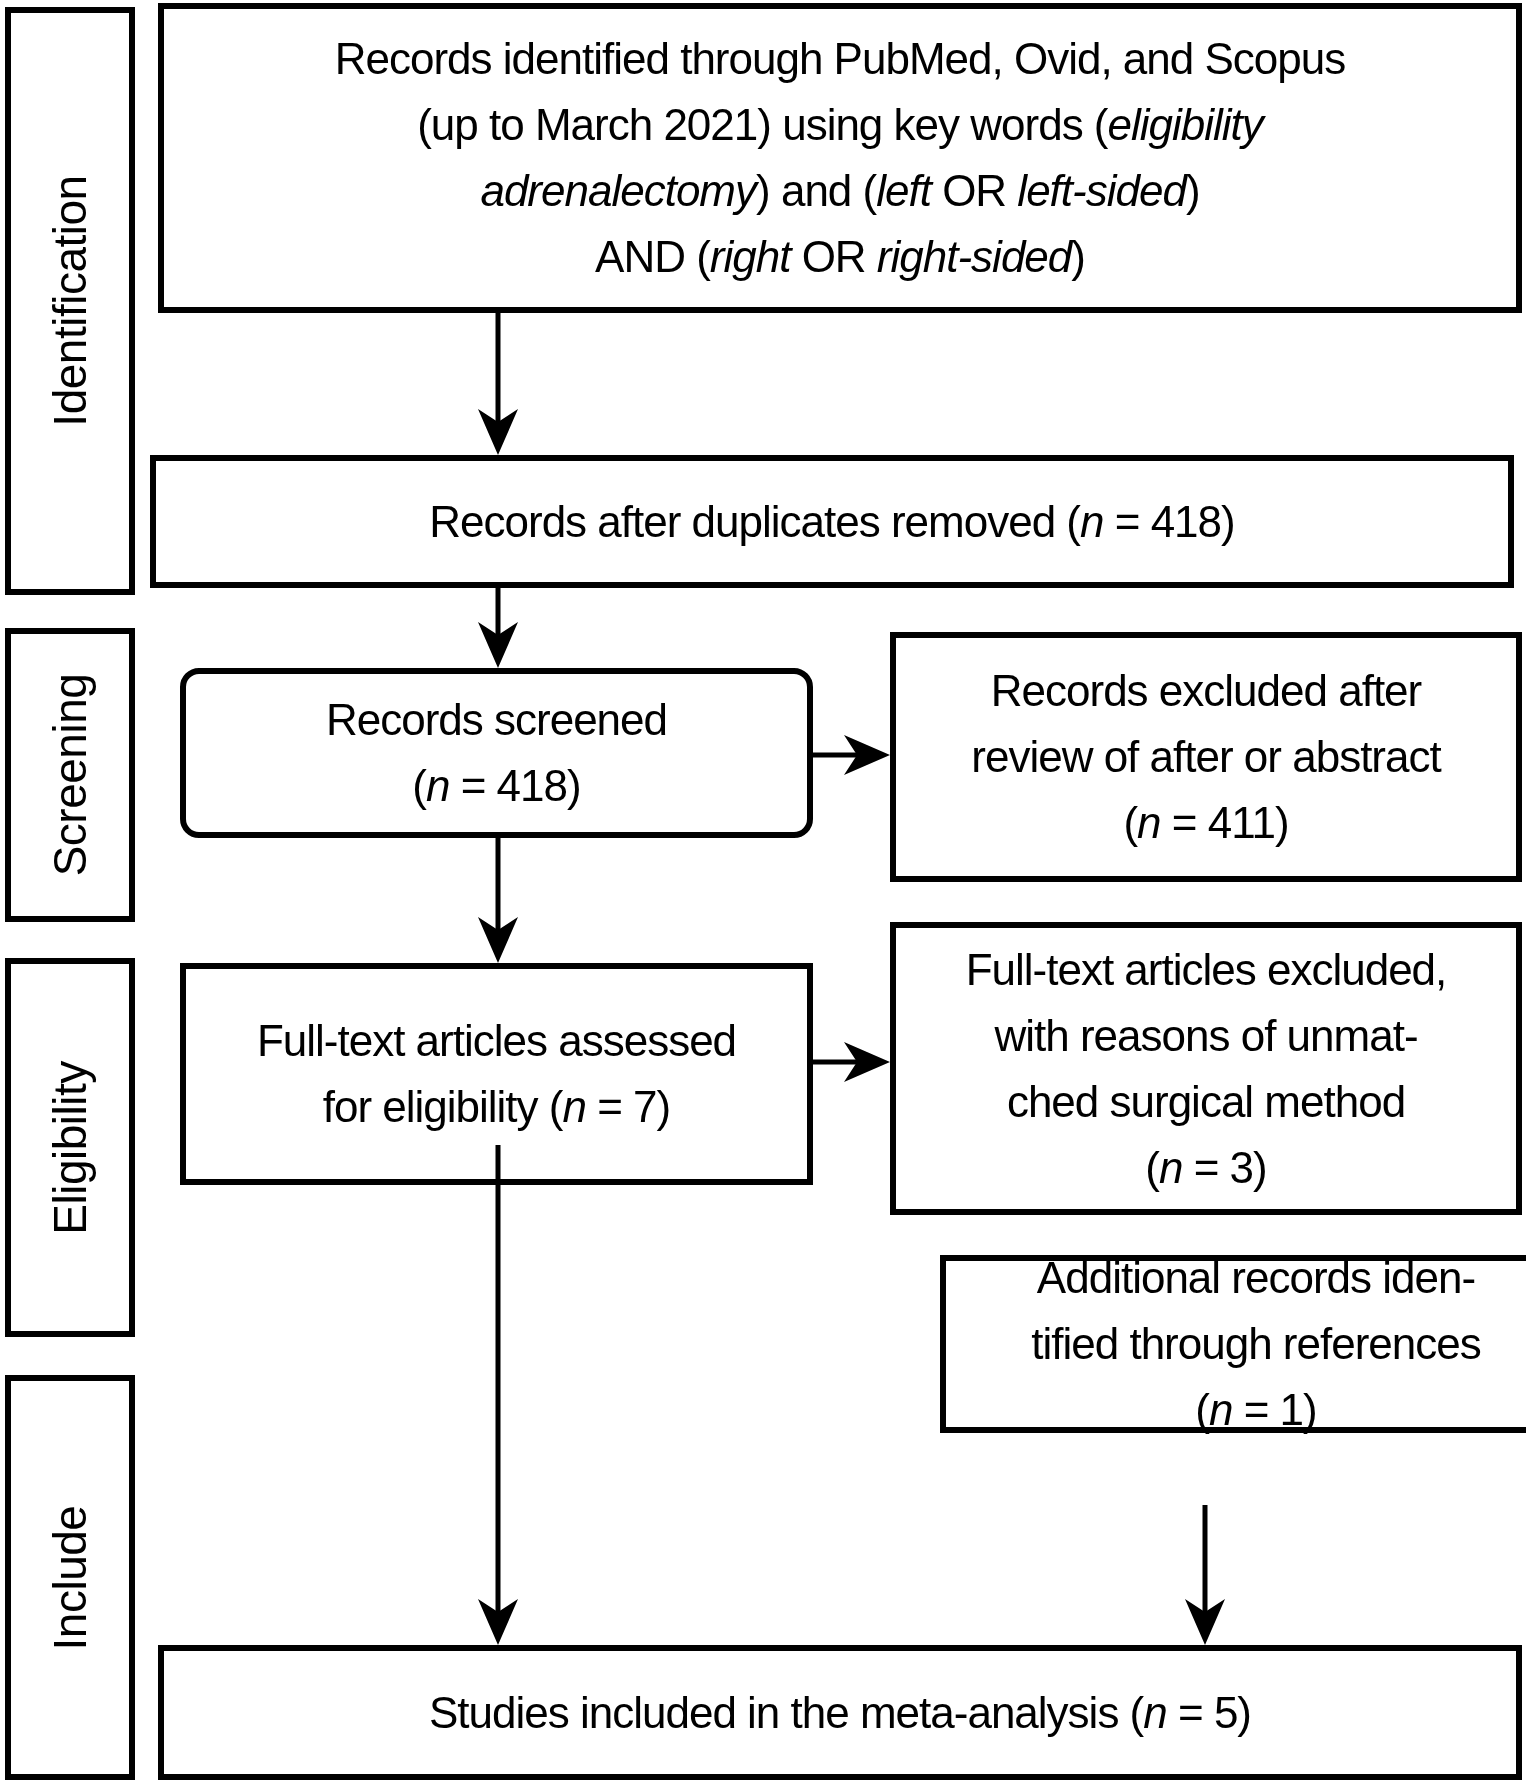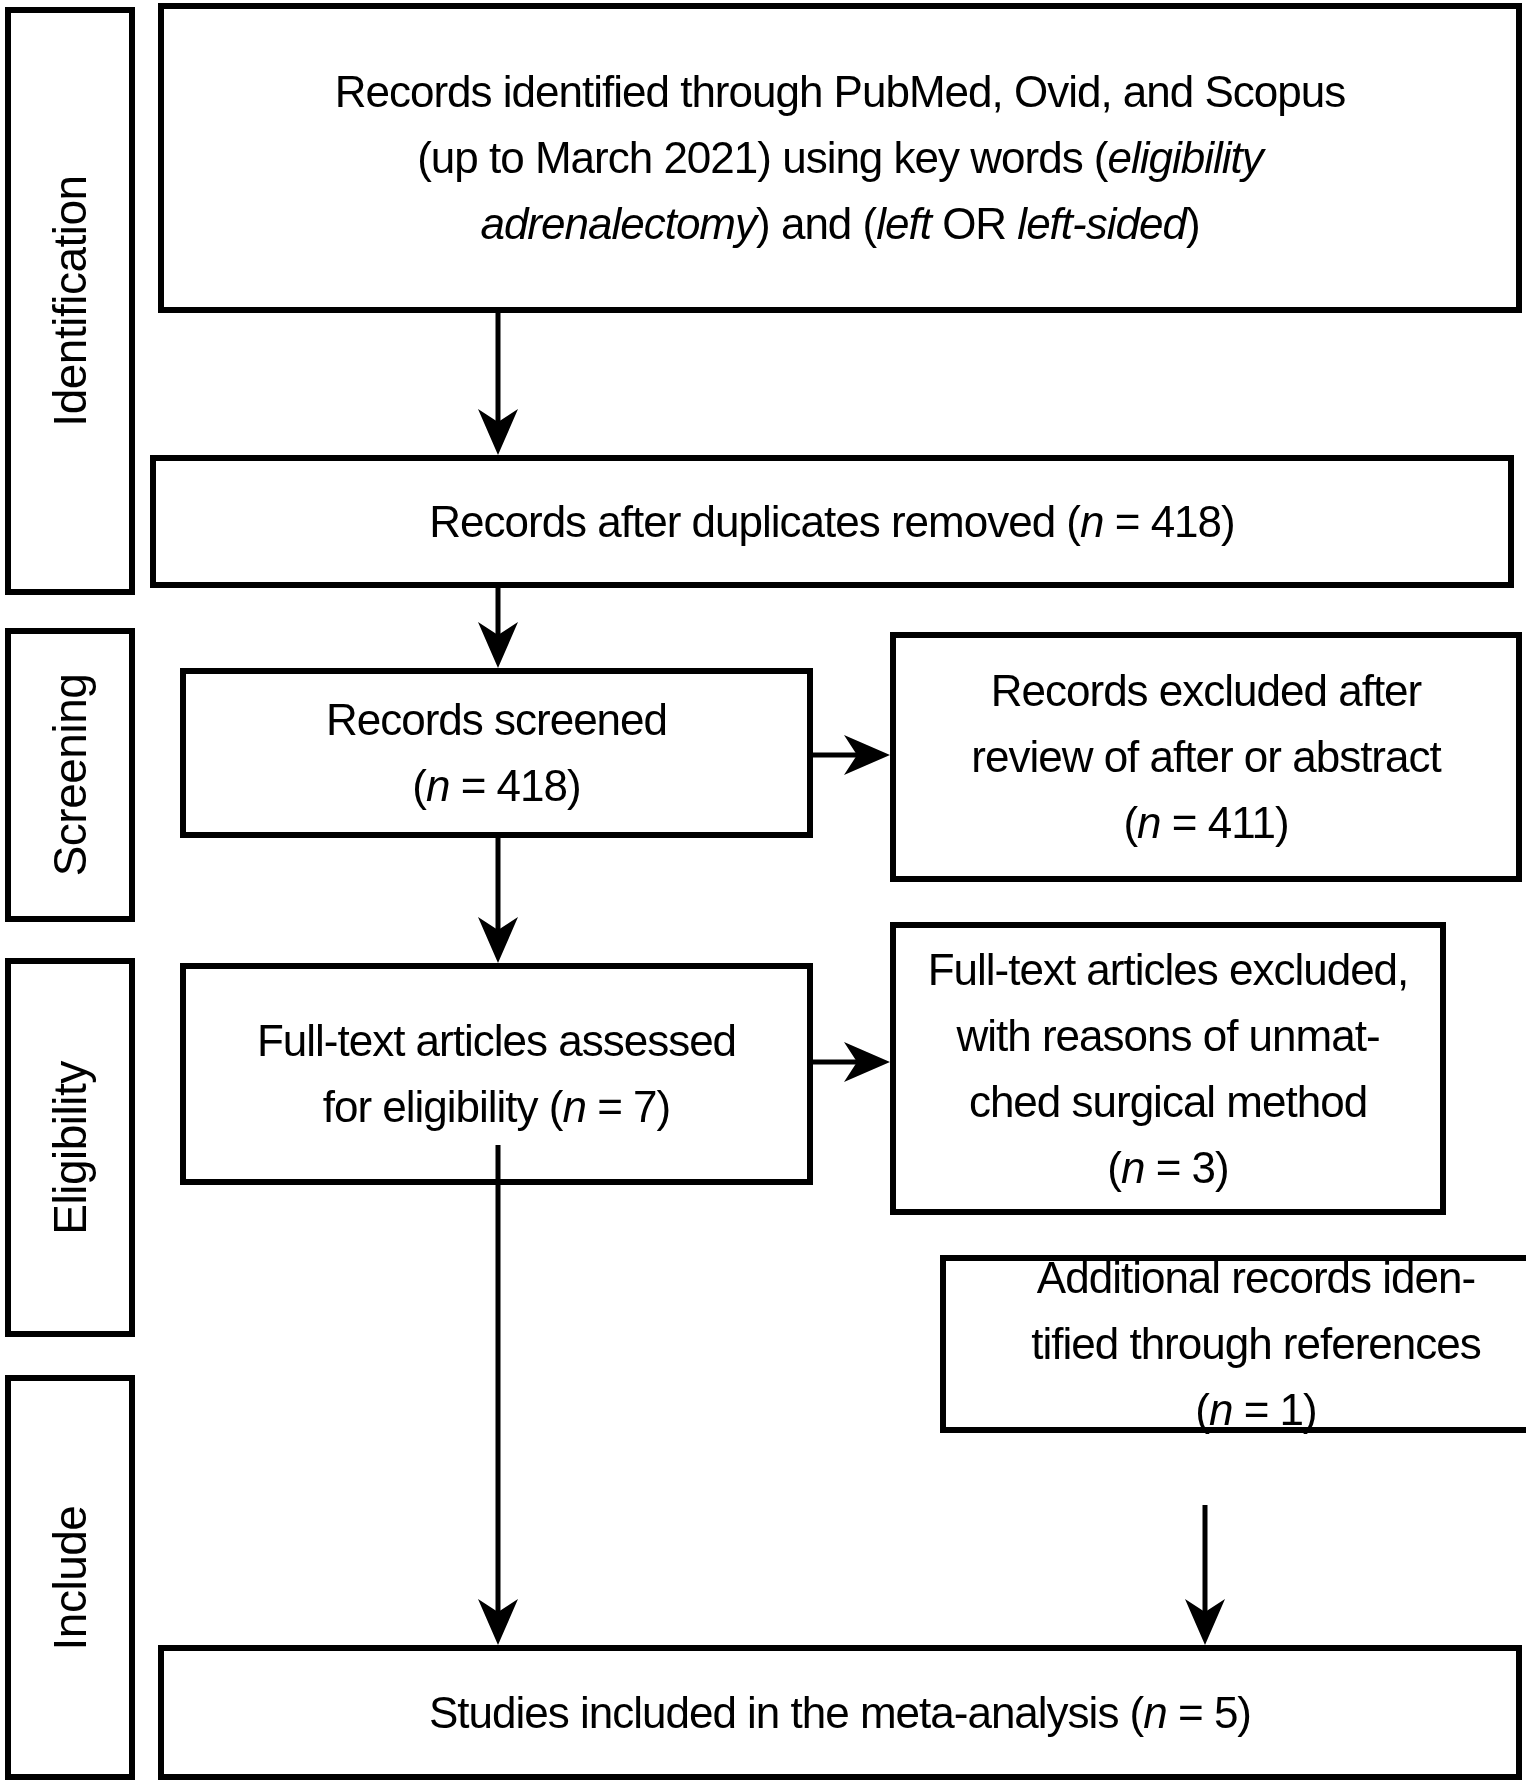--- a/index.html
+++ b/index.html
@@ -60,43 +60,44 @@
     <span>Eligibility</span>
   </div>
   <div class="stage" style="left:5px; top:1375px; width:130px; height:405px;">
     <span>Include</span>
   </div>
 
   <div class="box" style="left:158px; top:3px; width:1364px; height:310px;">
       <div class="ln"><span>Records identified through PubMed, Ovid, and Scopus</span></div>
       <div class="ln"><span>(up to March 2021) using key words (</span><span class="it">eligibility</span></div>
       <div class="ln"><span class="it">adrenalectomy</span><span>) and (</span><span class="it">left</span><span> OR </span><span class="it">left-sided</span><span>)</span></div>
+      <div class="ln"><span>AND (</span><span class="it">right</span><span> OR </span><span class="it">right-sided</span><span>)</span></div>
     </div>
 
   <div class="box" style="left:150px; top:455px; width:1364px; height:133px;">
       <div class="ln"><span>Records after duplicates removed (</span><span class="it">n</span><span> = 418)</span></div>
     </div>
 
-  <div class="box" style="left:180px; top:668px; width:633px; height:170px;">
+  <div class="box" style="left:180px; top:668px; width:633px; height:170px;border-radius:19px;">
       <div class="ln"><span>Records screened</span></div>
       <div class="ln"><span>(</span><span class="it">n</span><span> = 418)</span></div>
     </div>
 
   <div class="box" style="left:890px; top:632px; width:632px; height:250px;">
       <div class="ln"><span>Records excluded after</span></div>
       <div class="ln"><span>review of after or abstract</span></div>
       <div class="ln"><span>(</span><span class="it">n</span><span> = 411)</span></div>
     </div>
 
   <div class="box" style="left:180px; top:963px; width:633px; height:222px;">
       <div class="ln"><span>Full-text articles assessed</span></div>
       <div class="ln"><span>for eligibility (</span><span class="it">n</span><span> = 7)</span></div>
     </div>
 
-  <div class="box" style="left:890px; top:922px; width:556px; height:293px;">
+  <div class="box" style="left:890px; top:922px; width:632px; height:293px;">
       <div class="ln"><span>Full-text articles excluded,</span></div>
       <div class="ln"><span>with reasons of unmat-</span></div>
       <div class="ln"><span>ched surgical method</span></div>
       <div class="ln"><span>(</span><span class="it">n</span><span> = 3)</span></div>
     </div>
 
   <div class="box" style="left:940px; top:1255px; width:632px; height:178px;">
       <div class="ln"><span>Additional records iden-</span></div>
       <div class="ln"><span>tified through references</span></div>
       <div class="ln"><span>(</span><span class="it">n</span><span> = 1)</span></div>

